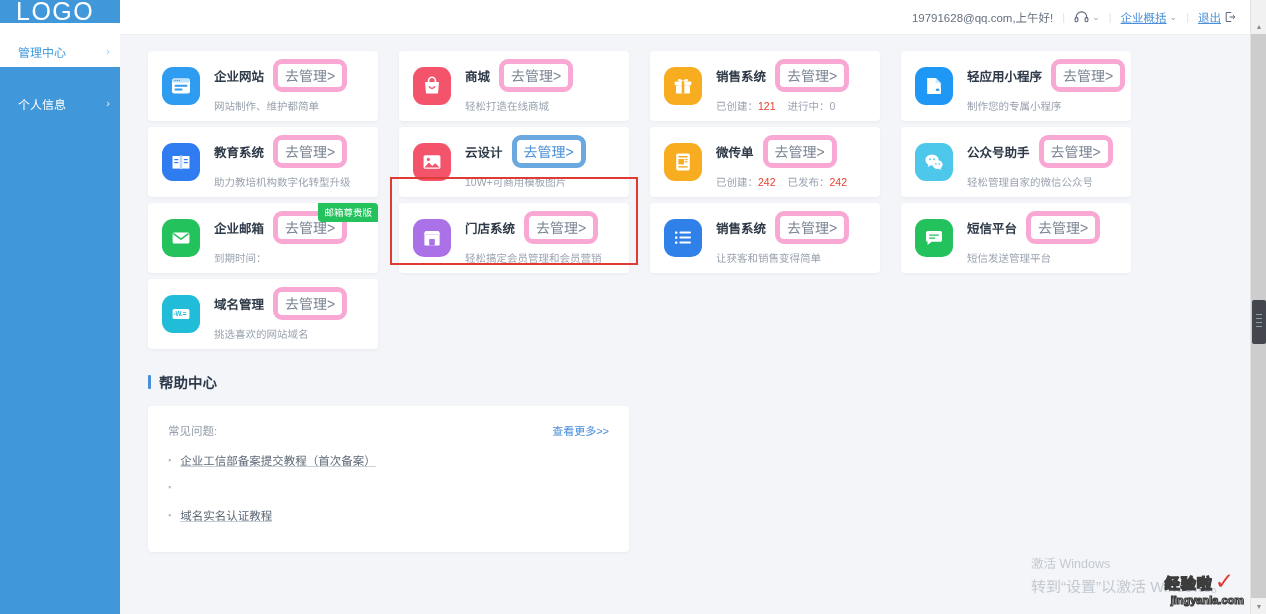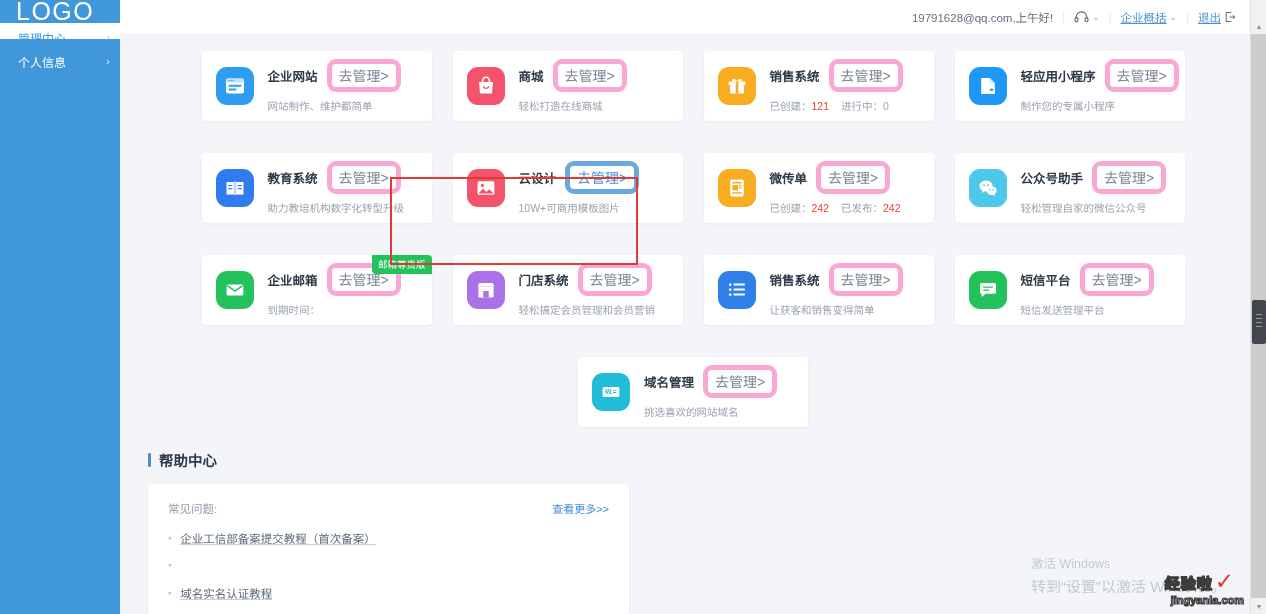--- a/index.html
+++ b/index.html
@@ -17,21 +17,21 @@
     background: #4098db;
     position: relative; z-index: 5;
   }
   .logo {
     height: 23px; display: flex; align-items: center;
     padding-left: 16px;
     color: #ffffff; font-size: 25px; letter-spacing: 1.5px;
     font-weight: 400;
   }
   .nav-item {
-    height: 16px; display: flex; align-items: center;
+    height: 44px; display: flex; align-items: center;
     padding: 12px 10px 0 18px;
     font-size: 12px; color: #ffffff;
     justify-content: space-between;
     cursor: pointer;
   }
   .nav-item .chev { font-size: 11px; opacity: .85; }
   .nav-item.active { background: #ffffff; color: #3f9ade; }
   .nav-item.active .chev { color: #9cc8e8; opacity: 1; }
   .nav-gap { height: 8px; }
 
@@ -63,21 +63,21 @@
 
   
   .sec-head {
     display: flex; align-items: center; gap: 8px;
     margin: 10px 0 14px 0;
   }
   .sec-bar { width: 3px; height: 14px; background: #4a90d9; border-radius: 1px; }
   .sec-title { font-size: 14.5px; color: #2e3a4a; font-weight: bold; }
 
   
-  .grid { display: flex; flex-wrap: wrap; gap: 32px 21px; justify-content: center; }
+  .grid { display: flex; flex-wrap: wrap; gap: 6px 21px; }
   .card {
     width: 230px; height: 70px; background: #ffffff;
     border-radius: 4px;
     box-shadow: 0 1px 3px rgba(40,60,90,.06);
     display: flex; align-items: center;
     padding: 0 14px;
     position: relative;
     cursor: pointer;
   }
   .card-icon {

